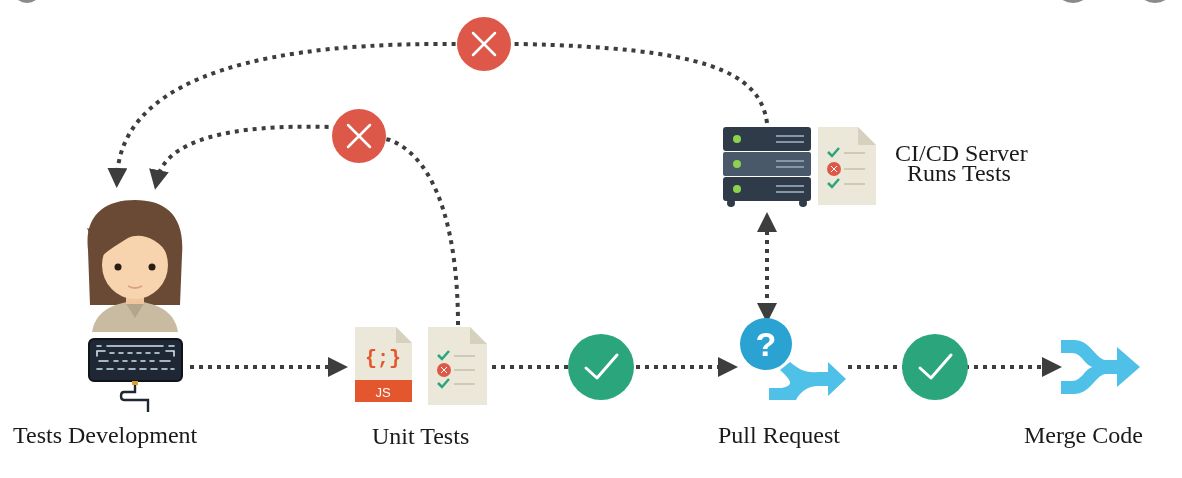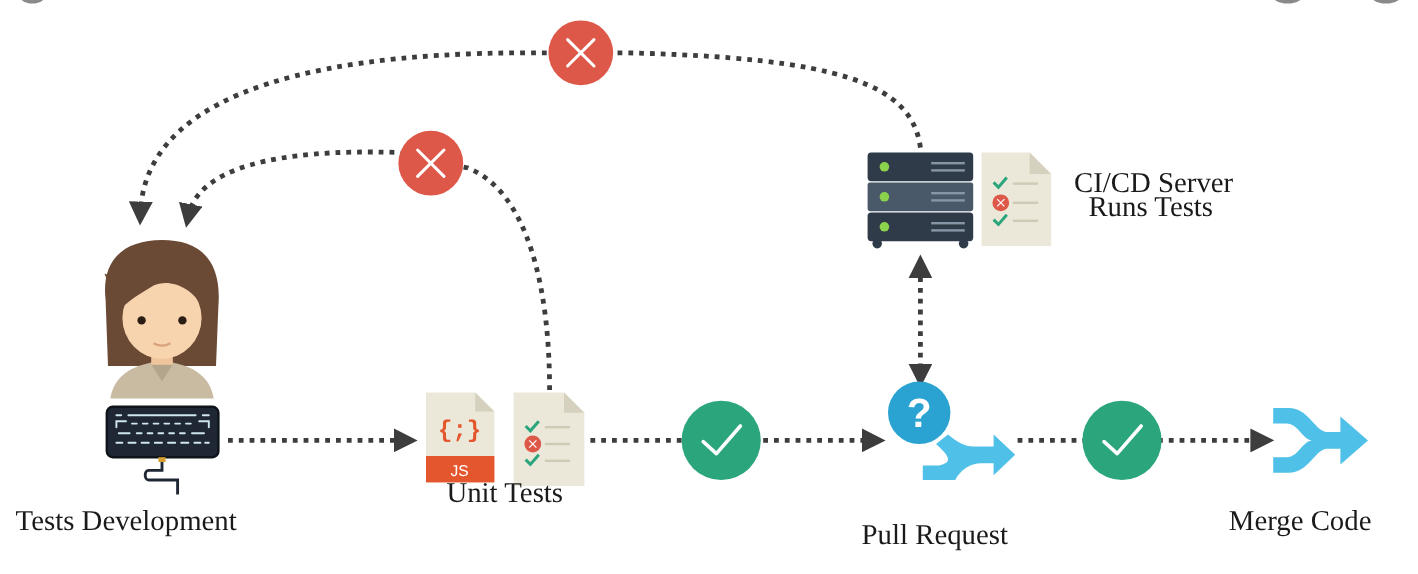--- a/index.html
+++ b/index.html
@@ -148,17 +148,17 @@
     <circle cx="766" cy="344" r="26" fill="#2aa3d2"></circle>
     <text x="766" y="356" text-anchor="middle" font-family="Liberation Sans, sans-serif" font-size="34" font-weight="bold" fill="#ffffff">?</text>
   </g>
 
   <g>
     <path d="M1061,340 L1074,340 C1090,340 1095,358 1105,360 L1117,360 L1117,347 L1140,367 L1117,387 L1117,374 L1105,374 C1095,376 1090,394 1074,394 L1061,394 L1061,381 L1072,381 C1082,381 1085,368 1093,367 C1085,366 1082,353 1072,353 L1061,353 z" fill="#4fc0e8"></path>
   </g>
 </svg>
 
 <div class="label" style="left:13px; top:421px;">Tests Development</div>
-<div class="label" style="left:372px; top:397px;">Unit Tests</div>
-<div class="label" style="left:718px; top:432px;">Pull Request</div>
+<div class="label" style="left:372px; top:422px;">Unit Tests</div>
+<div class="label" style="left:718px; top:421px;">Pull Request</div>
 <div class="label" style="left:1024px; top:421px;">Merge Code</div>
 <div class="label label-two" style="left:895px; top:140px;">CI/CD Server</div>
 <div class="label label-two" style="left:907px; top:160px;">Runs Tests</div>
 
 </body></html>

